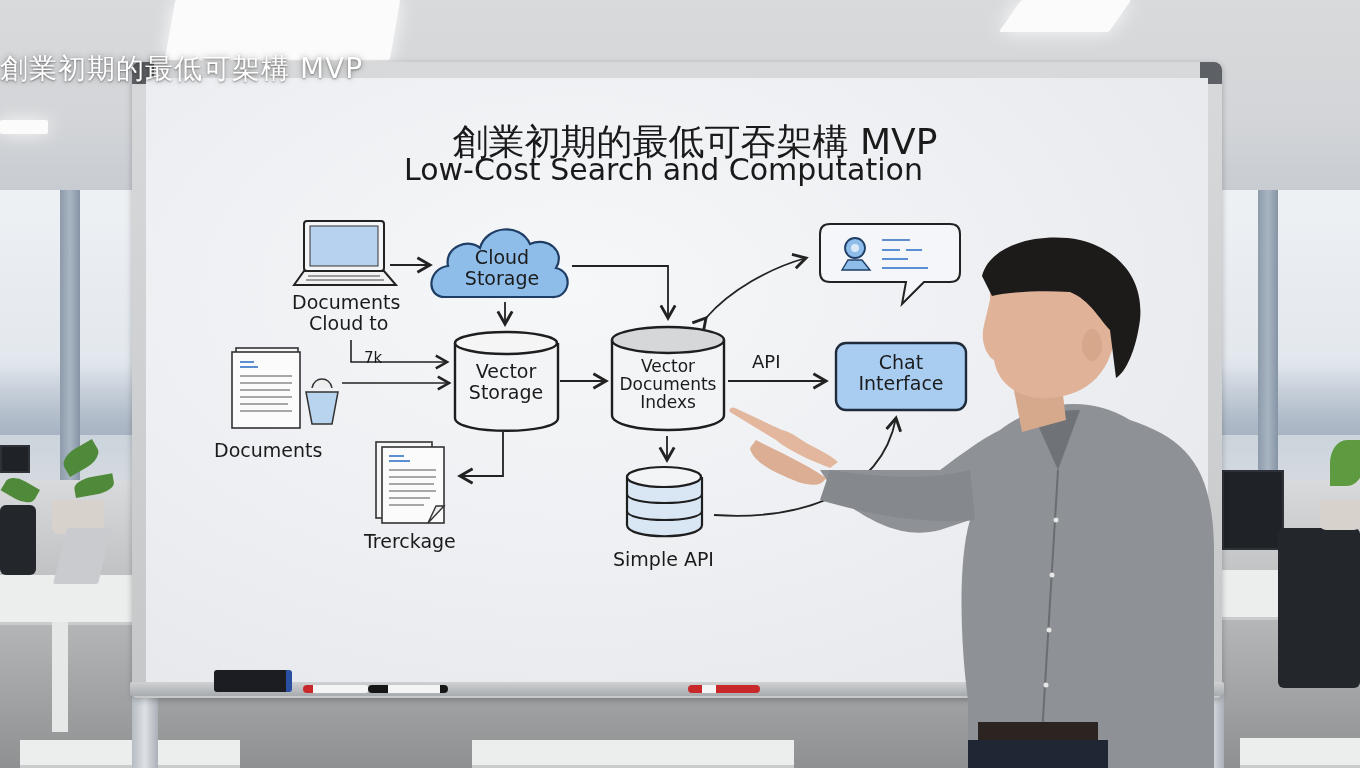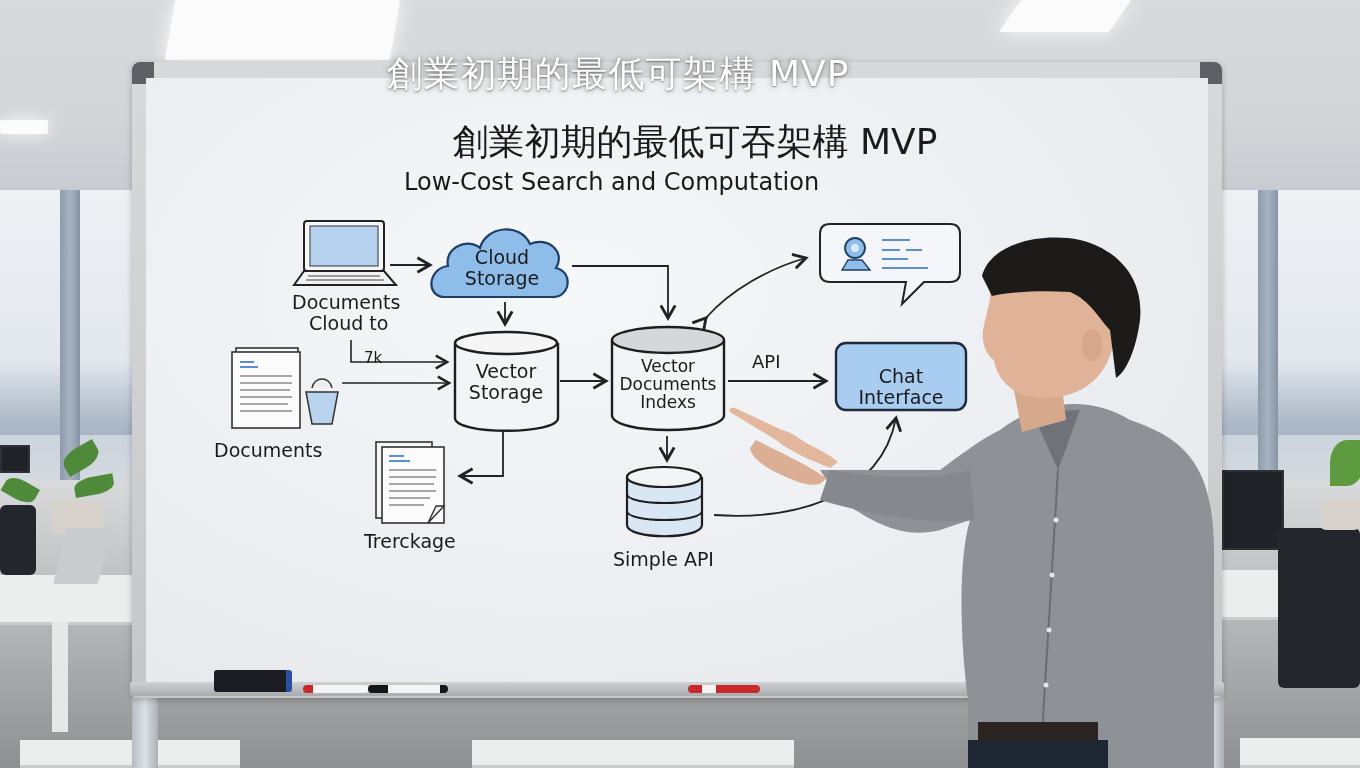--- a/index.html
+++ b/index.html
@@ -74,32 +74,32 @@
     background: linear-gradient(90deg, #b6bcc3, #dde1e5, #aab0b7);
   }
   .eraser {
     position: absolute; left: 214px; top: 670px; width: 78px; height: 22px;
     background: #1b1d22; border-radius: 3px; border-right: 6px solid #2a4fa0;
   }
   .marker {
     position: absolute; height: 8px; border-radius: 4px;
   }
   .title-overlay {
-    position: absolute; left: 0; width: 1236px; top: 50px; text-align: center;
+    position: absolute; left: 0; width: 1236px; top: 50px; 
     font-family: "DejaVu Sans", sans-serif;
-    font-size: 36px; color: #ffffff; letter-spacing: 1px;
+    font-size: 28px; color: #ffffff; letter-spacing: 1px;
     text-shadow: 0 0 6px rgba(0,0,0,0.35), 0 1px 2px rgba(0,0,0,0.4);
   }
   .wb-title {
     position: absolute; left: 146px; width: 1062px; top: 118px; text-align: center;
     font-family: "DejaVu Sans", sans-serif; font-size: 36px; color: #1a1a1a; padding-left: 36px;
   }
   .wb-subtitle {
-    position: absolute; left: 404px; top: 168px;
-    font-family: "DejaVu Sans", sans-serif; font-size: 24px; color: #1a1a1a;
+    position: absolute; left: 404px; top: 152px;
+    font-family: "DejaVu Sans", sans-serif; font-size: 30px; color: #1a1a1a;
   }
   .label {
     position: absolute; font-family: "DejaVu Sans", sans-serif; color: #1b1b1b;
     text-align: center; line-height: 1.12;
   }
   svg.diagram { position: absolute; left: 0; top: 0; }
   
   .person { position: absolute; left: 0; top: 0; }
 </style>
 </head>
@@ -241,21 +241,21 @@
 <div class="label" style="left:456px;top:361px;width:100px;font-size:19px;">
   <div>Vector</div>
   <div>Storage</div>
 </div>
 <div class="label" style="left:614px;top:358px;width:108px;font-size:17px;line-height:1.05;">
   <div>Vector</div>
   <div>Documents</div>
   <div>Indexs</div>
 </div>
 <div class="label" style="left:752px;top:352px;font-size:18px;">API</div>
-<div class="label" style="left:836px;top:352px;width:130px;font-size:19px;margin-top:14px;">
+<div class="label" style="left:836px;top:352px;width:130px;font-size:19px;">
   <div>Chat</div>
   <div>Interface</div>
 </div>
 <div class="label" style="left:364px;top:531px;font-size:19px;">Trerckage</div>
 <div class="label" style="left:613px;top:549px;font-size:19px;">Simple API</div>
 
 <svg class="person" width="1360" height="768" viewBox="0 0 1360 768">
 
   <path d="M1000,430 C1040,400 1090,395 1130,420 C1190,440 1215,470 1214,560 L1214,768 L968,768 L968,700 C960,640 958,560 970,520 L940,530 C900,540 870,520 840,500 L820,470 C860,470 900,470 940,470 C960,455 980,440 1000,430 Z" fill="#8e9195"></path>
   <path d="M1032,412 L1058,470 L1080,410 Z" fill="#6f7276"></path>

